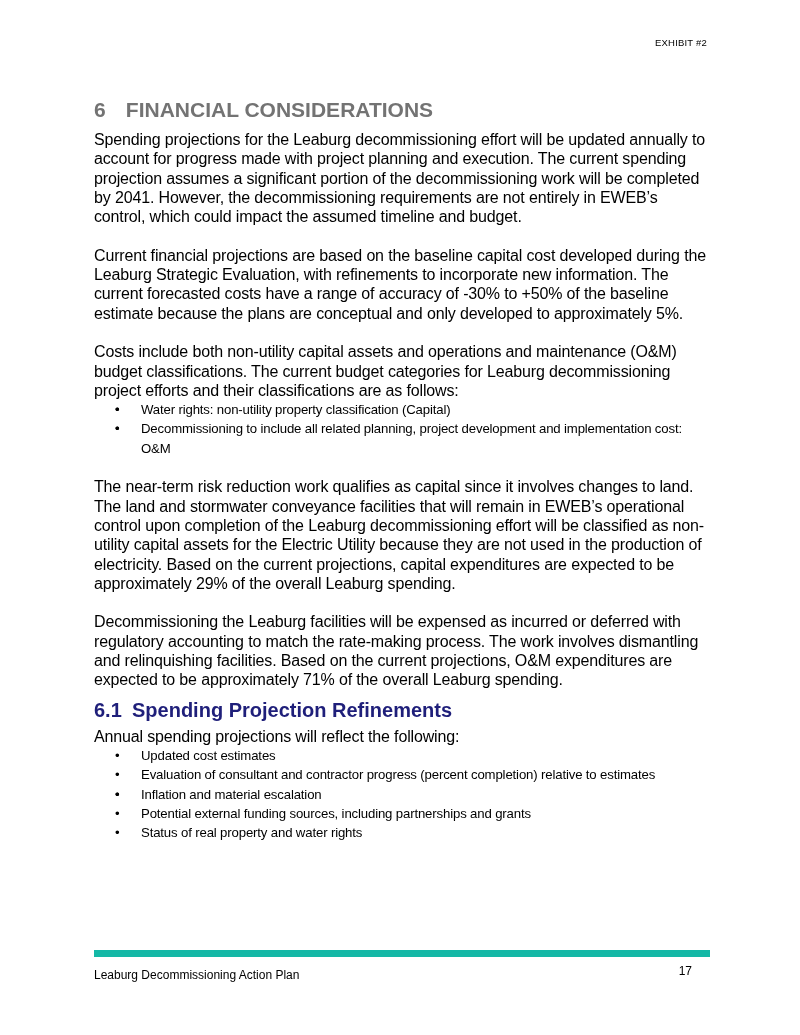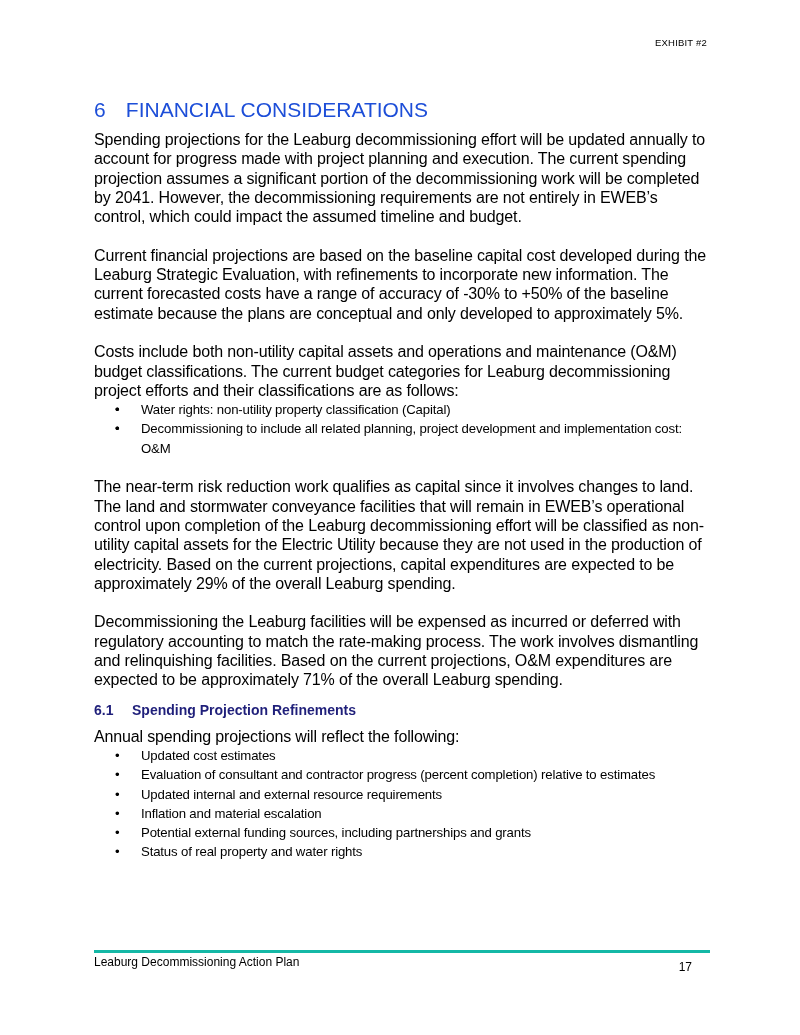--- a/index.html
+++ b/index.html
@@ -1,29 +1,29 @@
 <!DOCTYPE html>
 <html><head>
 <meta charset="utf-8">
 <style>
   html, body { margin: 0; padding: 0; background: #ffffff; }
   body { width: 800px; height: 1035px; position: relative; overflow: hidden;
          font-family: "Liberation Sans", sans-serif; color: #000; }
   .exhibit { position: absolute; top: 37px; right: 93px; font-size: 9.5px; letter-spacing: 0.2px; }
   .page { position: absolute; left: 94px; top: 96px; width: 616px; }
-  .h1 { font-size: 21px; color: #1d4ed8; margin: 0 0 6px 0; font-weight: normal; line-height: 28px; }
+  .h1 { font-size: 21px; color: #737373; margin: 0 0 6px 0; font-weight: bold; line-height: 28px; }
   .h1 .num { display: inline-block; width: 26px; }
   .p { font-size: 16px; line-height: 19.3px; margin: 0; letter-spacing: -0.15px; }
   .gap { height: 19.3px; }
   ul { margin: 0; padding: 0; list-style: none; }
   li { position: relative; padding-left: 47px; font-size: 13.2px; line-height: 19.3px; letter-spacing: -0.15px; }
   li .bullet { position: absolute; left: 21px; top: 0; }
-  .h2 { font-size: 14px; font-weight: bold; color: #1f1f7a; margin: 9px 0 6px 0; line-height: 22px; }
+  .h2 { font-size: 20px; font-weight: bold; color: #1f1f7a; margin: 9px 0 6px 0; line-height: 22px; }
   .h2 .num { display: inline-block; width: 38px; }
-  .footer { position: absolute; left: 94px; top: 950px; width: 616px; border-top: 3px solid #14b8a6; padding-top: 0; font-size: 12px; line-height: 18px; }
+  .footer { position: absolute; left: 94px; top: 950px; width: 616px; border-top: 7px solid #14b8a6; padding-top: 9px; font-size: 12px; line-height: 18px; }
   .footer .pg { position: absolute; right: 18px; top: 5px; margin-left: 24px; }
 </style>
 </head>
 <body>
 
 <div class="exhibit">EXHIBIT #2</div>
 
 <div class="page">
   <h1 class="h1"><span class="num">6</span> <span>FINANCIAL CONSIDERATIONS</span></h1>
 
@@ -41,21 +41,21 @@
   <div class="gap"></div>
   <p class="p">The near-term risk reduction work qualifies as capital since it involves changes to land. The land and stormwater conveyance facilities that will remain in EWEB’s operational control upon completion of the Leaburg decommissioning effort will be classified as non-utility capital assets for the Electric Utility because they are not used in the production of electricity. Based on the current projections, capital expenditures are expected to be approximately 29% of the overall Leaburg spending.</p>
   <div class="gap"></div>
   <p class="p">Decommissioning the Leaburg facilities will be expensed as incurred or deferred with regulatory accounting to match the rate-making process. The work involves dismantling and relinquishing facilities. Based on the current projections, O&amp;M expenditures are expected to be approximately 71% of the overall Leaburg spending.</p>
 
   <h2 class="h2"><span class="num">6.1</span><span>Spending Projection Refinements</span></h2>
   <p class="p">Annual spending projections will reflect the following:</p>
   <ul>
     <li><span class="bullet">•</span><span>Updated cost estimates</span></li>
     <li><span class="bullet">•</span><span>Evaluation of consultant and contractor progress (percent completion) relative to estimates</span></li>
-    <li><span class="bullet">•</span><span>Updated internal and external resource requirements</span></li>
+    <li><span class="bullet">•</span></li>
     <li><span class="bullet">•</span><span>Inflation and material escalation</span></li>
     <li><span class="bullet">•</span><span>Potential external funding sources, including partnerships and grants</span></li>
     <li><span class="bullet">•</span><span>Status of real property and water rights</span></li>
   </ul>
 </div>
 
 <div class="footer">
   <div>Leaburg Decommissioning Action Plan</div>
   <div class="pg">17</div>
 </div>

